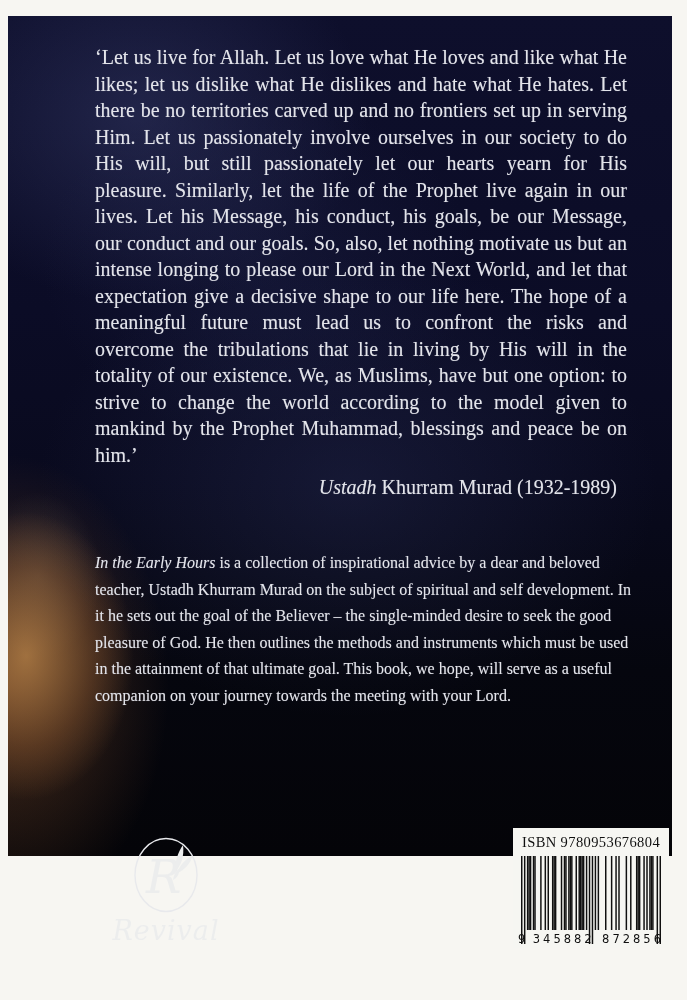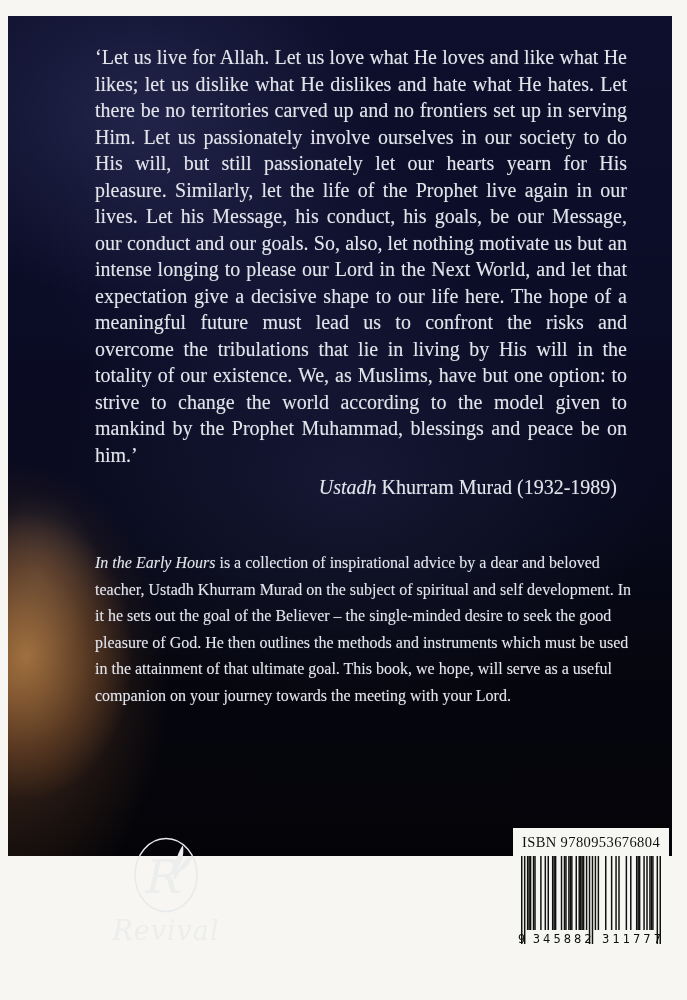--- a/index.html
+++ b/index.html
@@ -147,18 +147,18 @@
           <rect x="85" y="0" width="1" height="74"></rect>
           <rect x="87" y="0" width="1" height="74"></rect>
           <rect x="88" y="0" width="1" height="74"></rect>
           <rect x="89" y="0" width="1" height="74"></rect>
           <rect x="92" y="0" width="1" height="88"></rect>
           <rect x="94" y="0" width="1" height="88"></rect>
         </svg>
       <div class="digits">
         <span>9</span>
         <span class="grp">345882</span>
-        <span class="grp">311777</span>
+        <span class="grp">872856</span>
       </div>
     </div>
 
   </div>
 </div>
 
 </body></html>

